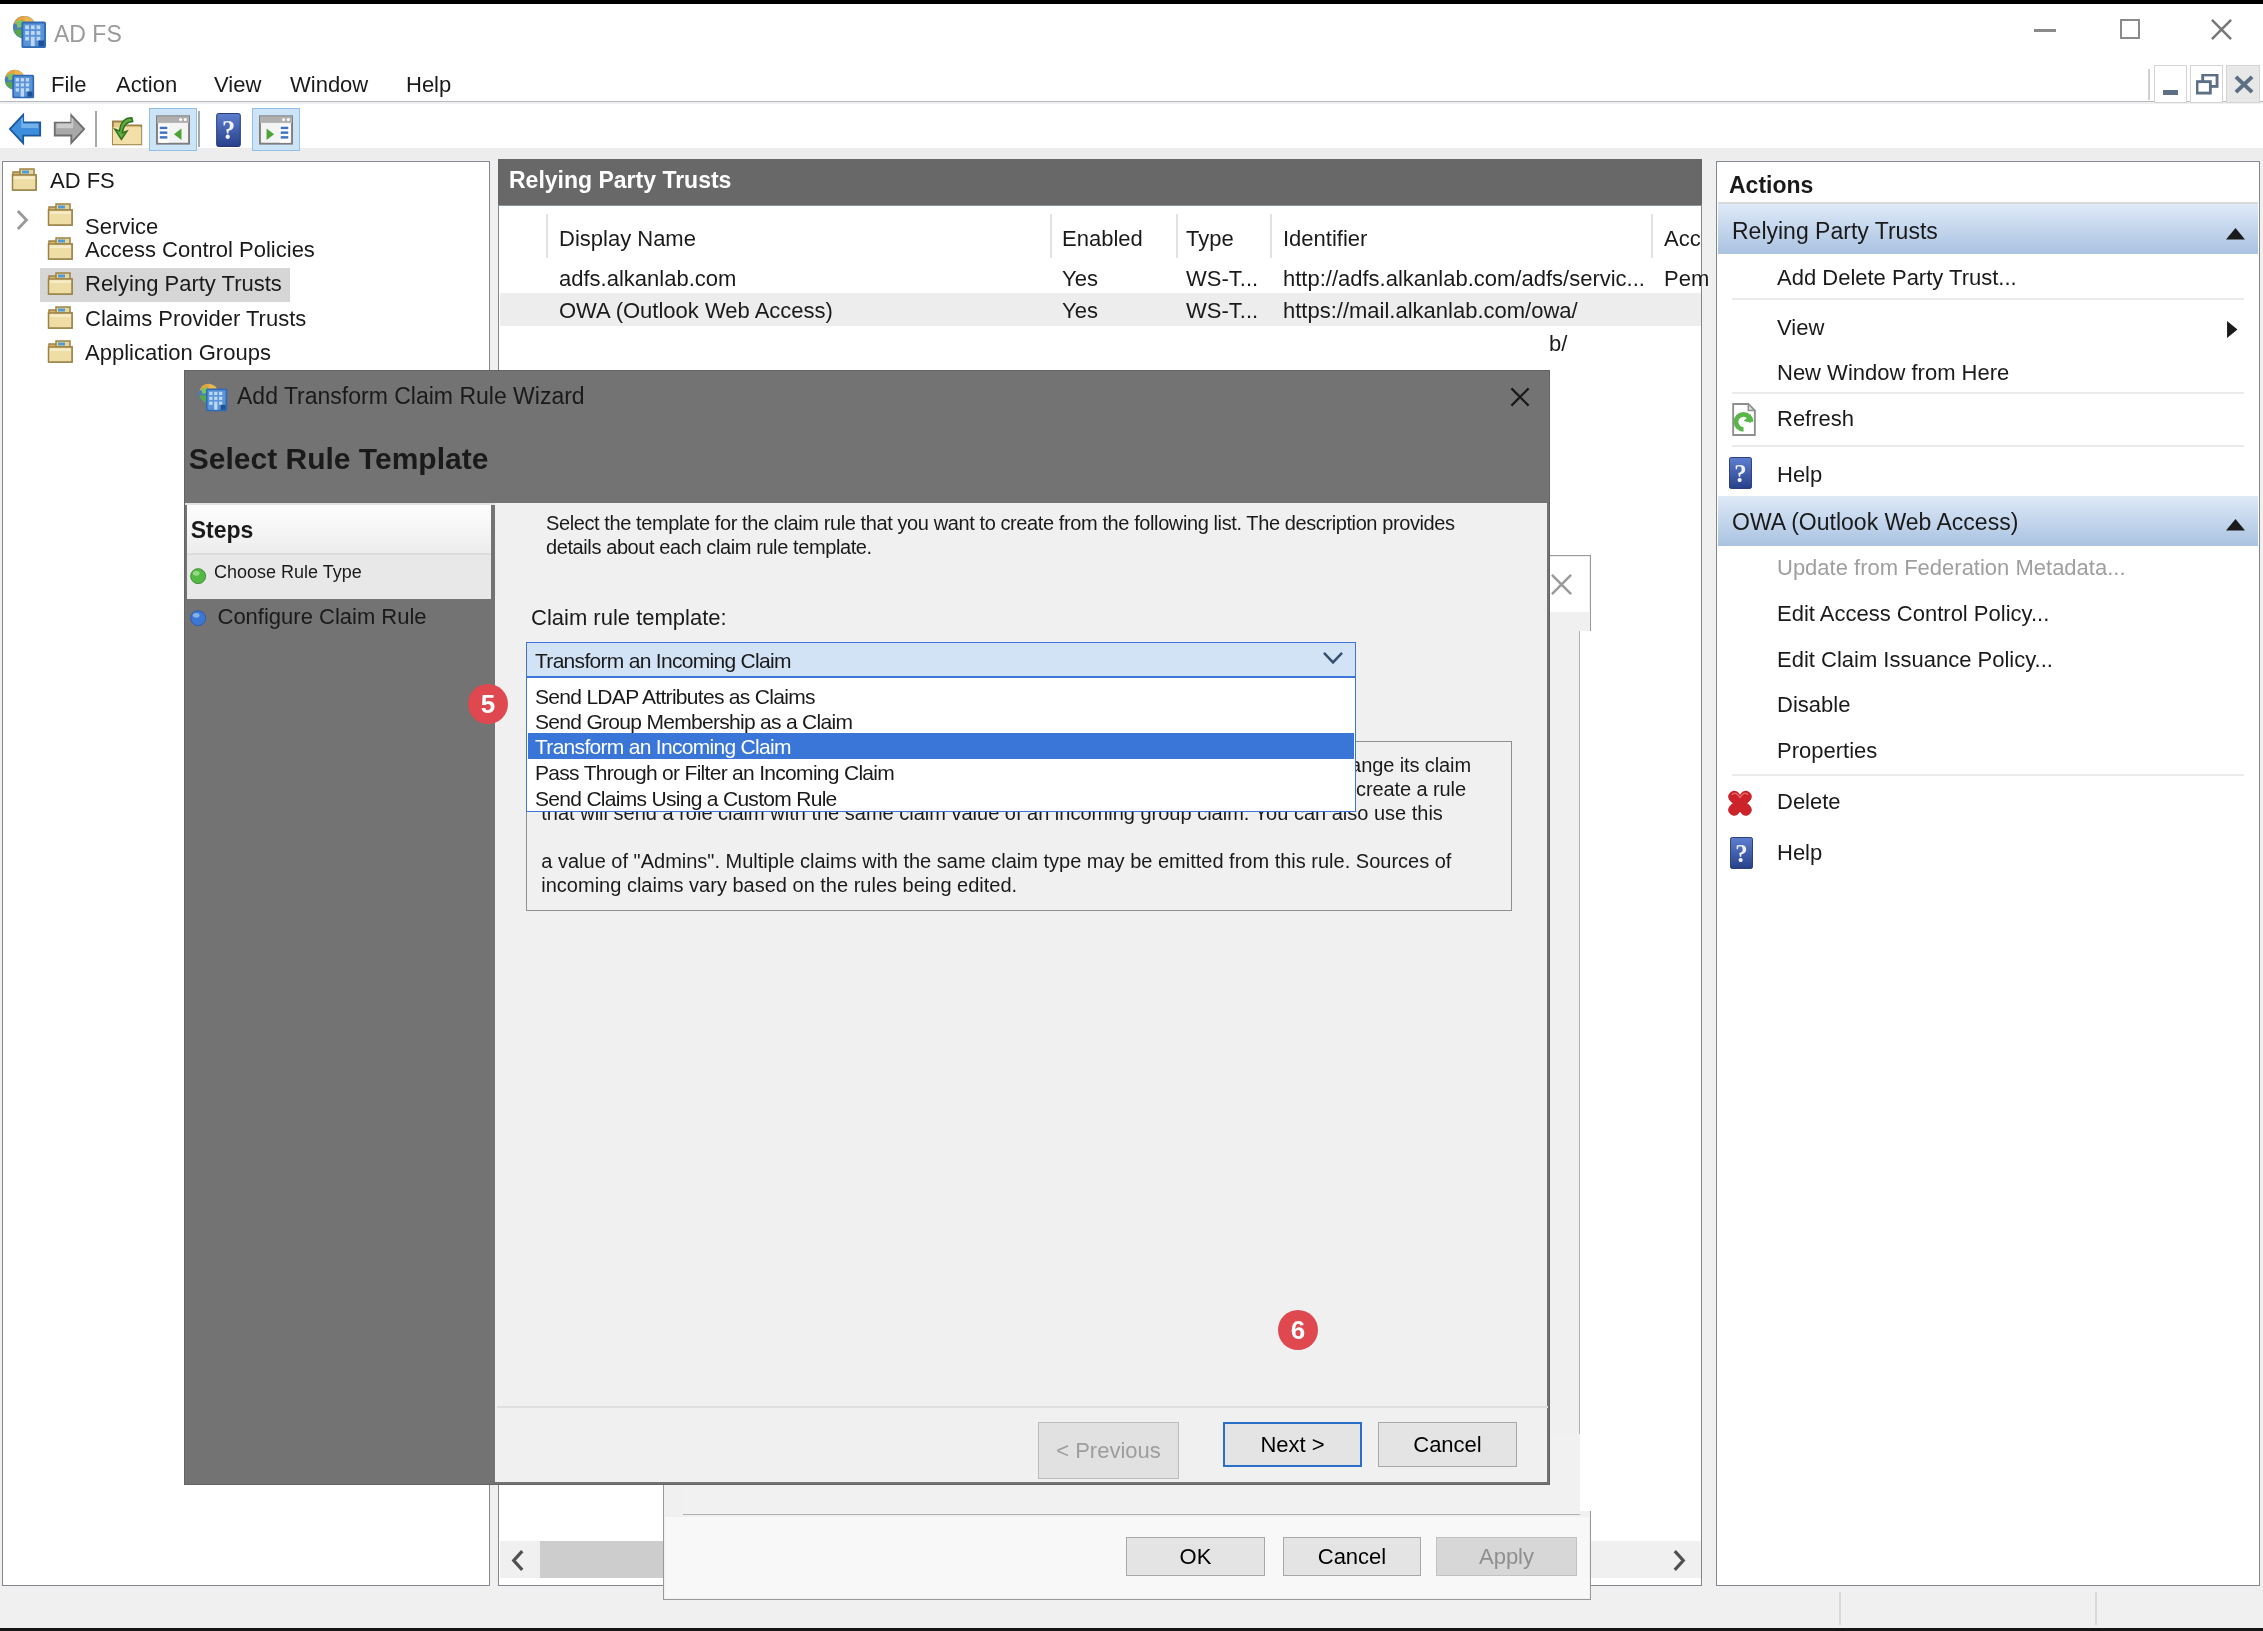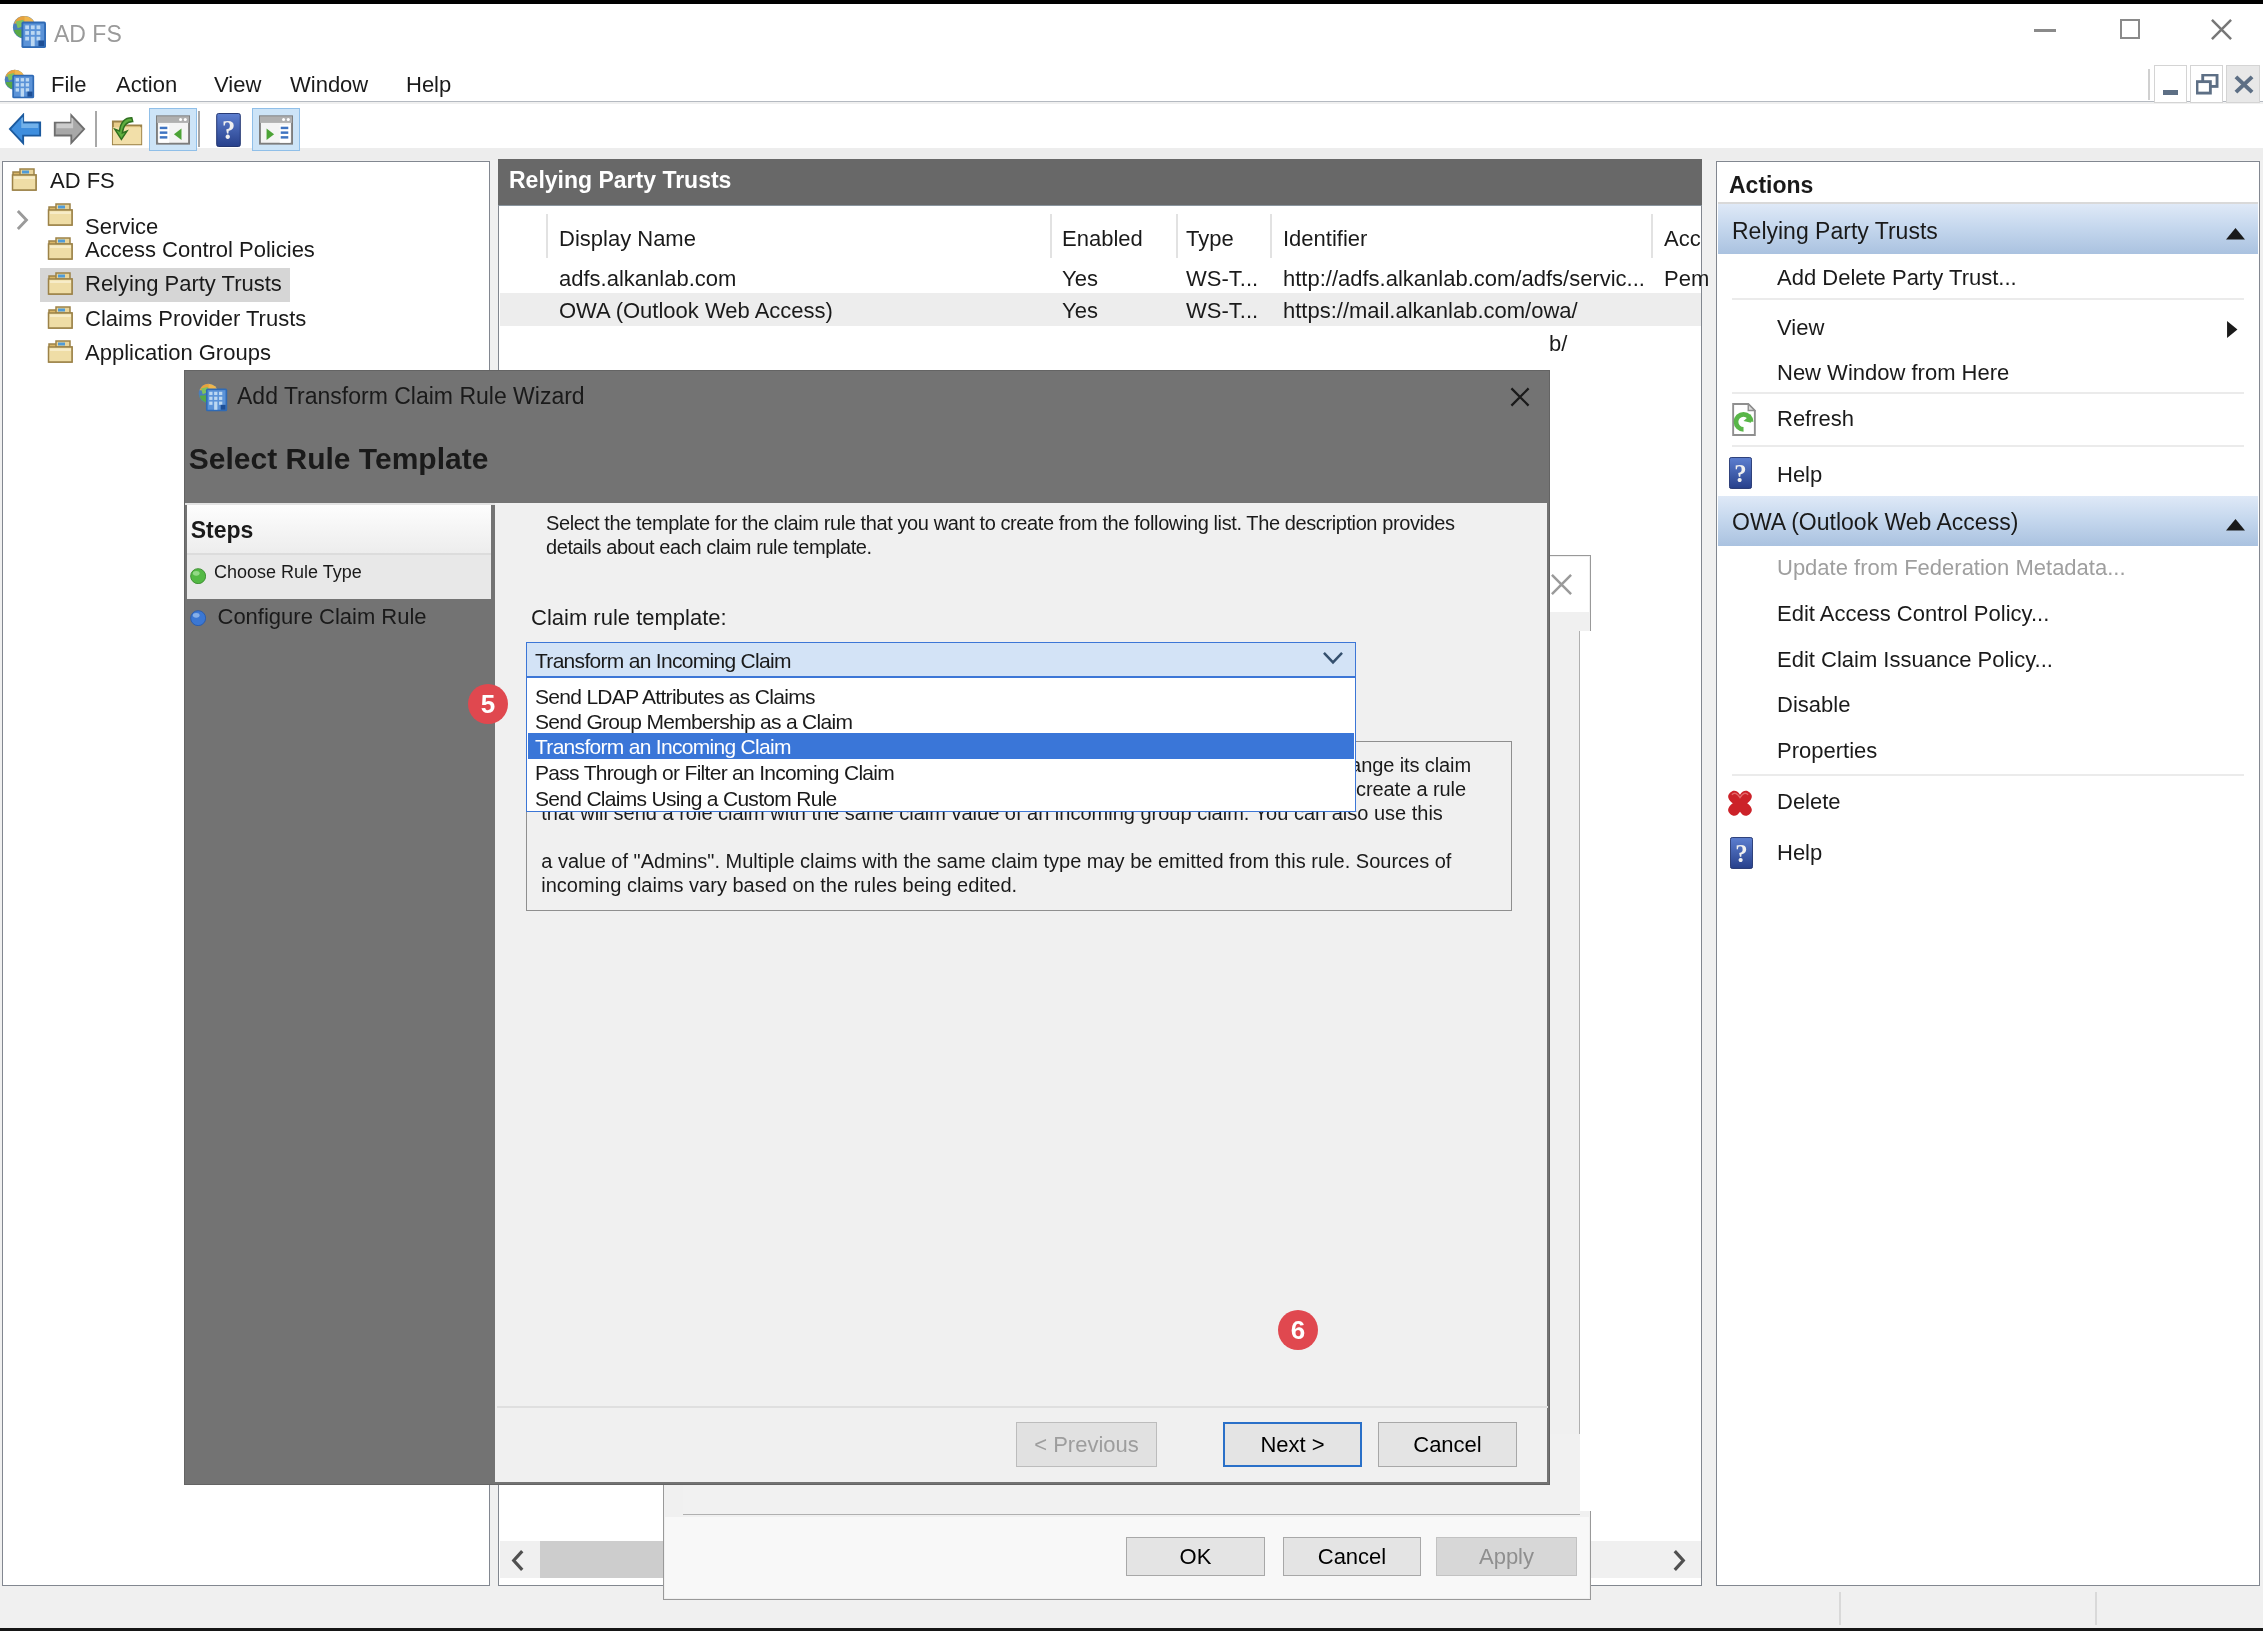--- a/index.html
+++ b/index.html
@@ -362,21 +362,21 @@
 
     <div class="abs" style="left:341px;top:306px;width:830px;height:135px;background:#fff;border:1.9px solid #3c76d6;"></div>
     <div class="abs txt" style="left:350px;top:314px;font-size:21px;letter-spacing:-0.7px;">Send LDAP Attributes as Claims</div>
     <div class="abs txt" style="left:350px;top:339px;font-size:21px;letter-spacing:-0.7px;">Send Group Membership as a Claim</div>
     <div class="abs" style="left:343px;top:362px;width:826px;height:26px;background:#3a76d8;"></div>
     <div class="abs txt" style="left:350px;top:364px;font-size:21px;color:#fff;letter-spacing:-0.7px;">Transform an Incoming Claim</div>
     <div class="abs txt" style="left:350px;top:390px;font-size:21px;letter-spacing:-0.7px;">Pass Through or Filter an Incoming Claim</div>
     <div class="abs txt" style="left:350px;top:416px;font-size:21px;letter-spacing:-0.7px;">Send Claims Using a Custom Rule</div>
 
     <div class="abs" style="left:312px;top:1035px;width:1051px;height:1.9px;background:#dfdfdf;"></div>
-    <div class="abs" style="left:831px;top:1051px;width:141px;height:45px;background:#e1e1e1;border:1.9px solid #bcbcbc;font-size:22px;color:#9d9d9d;display:flex;align-items:center;justify-content:center;">&lt; Previous</div>
+    <div class="abs" style="left:853px;top:1051px;width:141px;height:57px;background:#e1e1e1;border:1.9px solid #bcbcbc;font-size:22px;color:#9d9d9d;display:flex;align-items:center;justify-content:center;">&lt; Previous</div>
     <div class="abs" style="left:1038px;top:1051px;width:139px;height:45px;background:#e4e4e4;border:2.9px solid #2a70c8;font-size:22px;display:flex;align-items:center;justify-content:center;">Next &gt;</div>
     <div class="abs" style="left:1193px;top:1051px;width:139px;height:45px;background:#e4e4e4;border:1.9px solid #a8a8a8;font-size:22px;display:flex;align-items:center;justify-content:center;">Cancel</div>
   </div>
 
   <div class="abs" style="left:468px;top:684px;width:40px;height:40px;border-radius:50%;background:#e0484f;color:#fff;font-size:26px;font-weight:bold;display:flex;align-items:center;justify-content:center;">5</div>
   <div class="abs" style="left:1278px;top:1310px;width:40px;height:40px;border-radius:50%;background:#e0484f;color:#fff;font-size:26px;font-weight:bold;display:flex;align-items:center;justify-content:center;">6</div>
 </div>
 
 
 </body></html>

